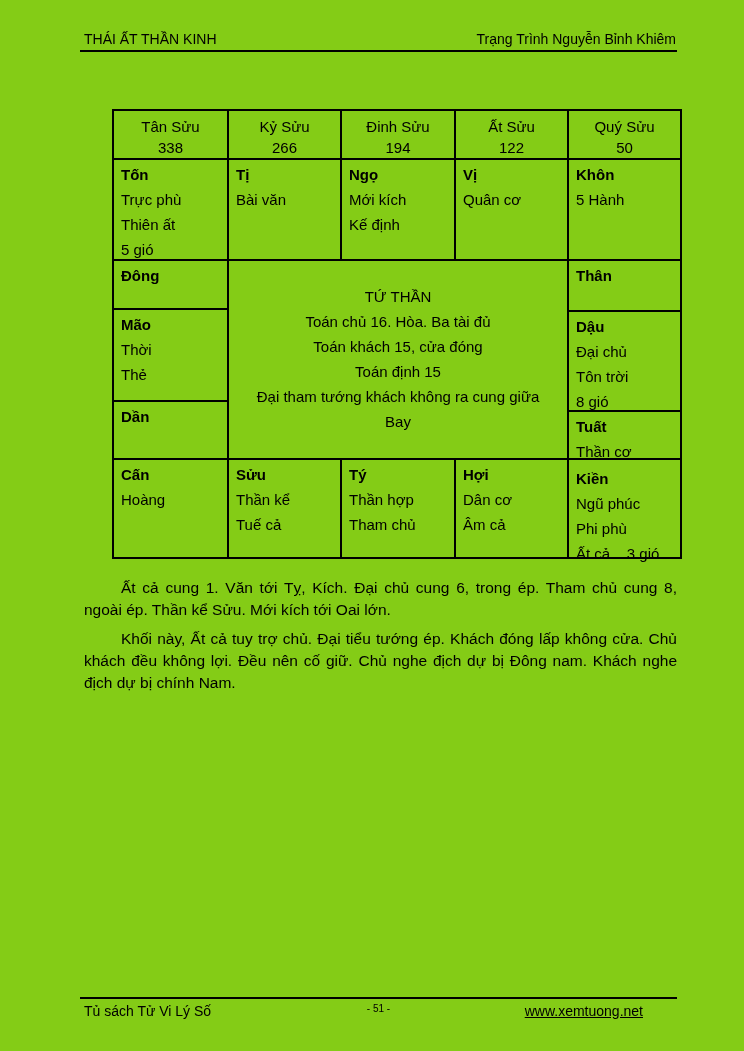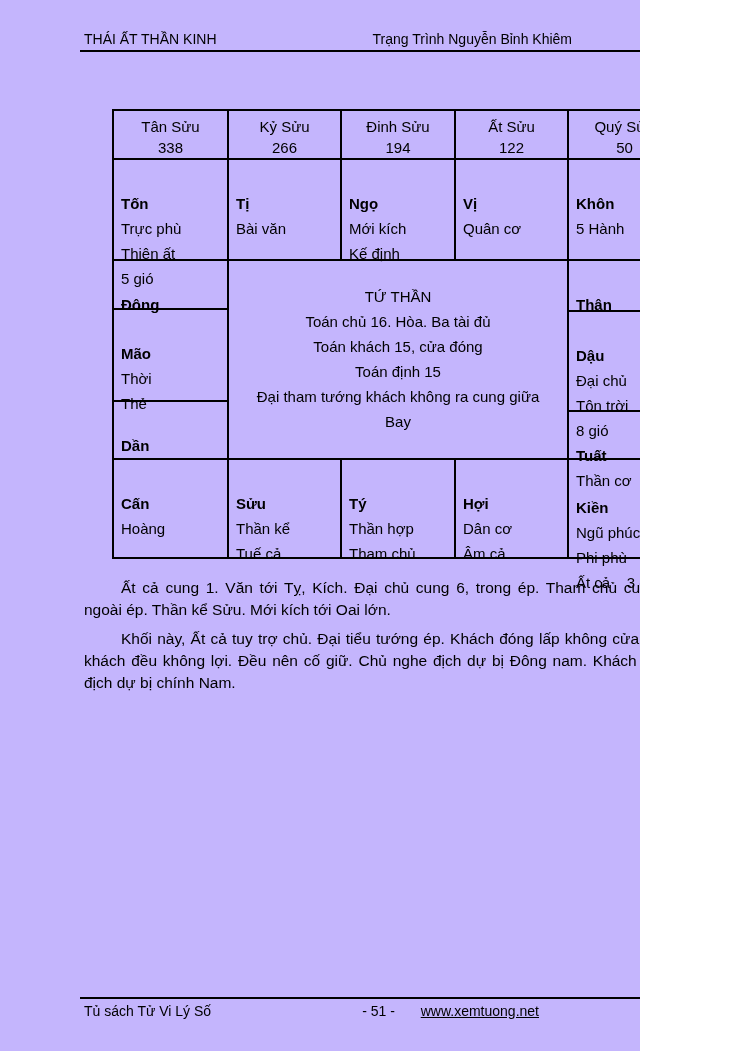--- a/index.html
+++ b/index.html
@@ -1,37 +1,37 @@
 <!DOCTYPE html>
 <html><head>
 <meta charset="utf-8">
 <style>
   * { margin:0; padding:0; box-sizing:border-box; }
   html,body { background:#ffffff; }
   .page {
-    position:relative; width:640px; height:1051px; background:#c4b5fd;
+    position:relative; width:744px; height:1051px; background:#84cc16;
     font-family:"Liberation Sans", sans-serif; color:#000; overflow:hidden;
   }
   
   .hdr-left  { position:absolute; left:84px;  top:31px; font-size:14px; }
   .hdr-right { position:absolute; right:68px; top:31px; font-size:14px; }
   .rule { position:absolute; background:#000; }
   .hdr-rule { left:80px; top:50px; width:597px; height:2px; }
   .ftr-rule { left:80px; top:997px; width:597px; height:2px; }
   .ftr-left   { position:absolute; left:84px; top:1003px; font-size:14px; }
-  .ftr-center { position:absolute; left:80px; top:1003px; width:597px; text-align:center; font-size:14px; }
+  .ftr-center { position:absolute; left:80px; top:1003px; width:597px; text-align:center; font-size:10px; }
   .ftr-right  { position:absolute; right:101px; top:1003px; font-size:14px; text-decoration:underline; color:#000; cursor:pointer; }
   
   .grid { position:absolute; left:112px; top:109px; width:570px; height:450px; border:2px solid #000; }
   .gl { position:absolute; background:#000; }
   .gl.v { width:2px; }
   .gl.h { height:2px; }
   .cell { position:absolute; font-size:15px; line-height:25px; overflow:visible; }
   .cell.yr { text-align:center; line-height:21px; padding-top:5px; }
-  .cell.palace { padding:2px 2px 15px 7px;margin-top:29px; }
+  .cell.palace { padding:2px 2px 15px 7px; }
   .cell.ctr { text-align:center; padding-top:23px; }
   .t { font-weight:bold; }
   
   .body-text { position:absolute; left:84px; top:577px; width:593px; font-size:15.5px; line-height:22px; text-align:justify; }
   .body-text p { text-indent:37px; margin-bottom:7px; }
 </style>
 </head>
 <body>
 
 <div class="page">

